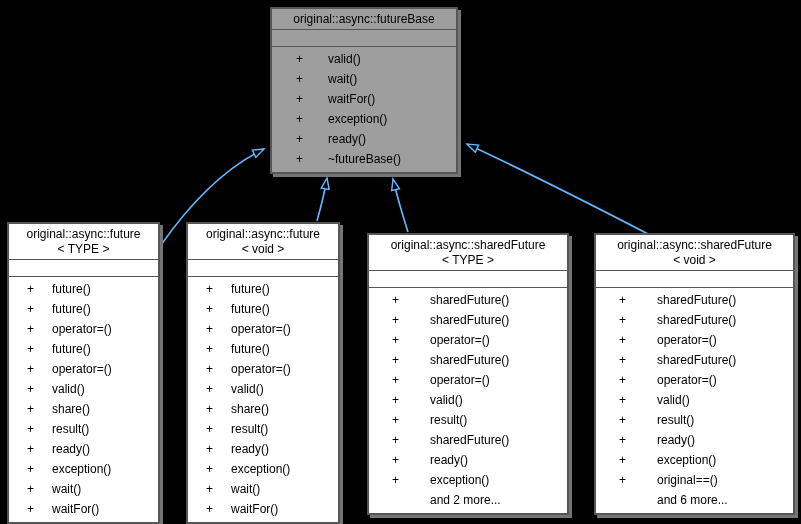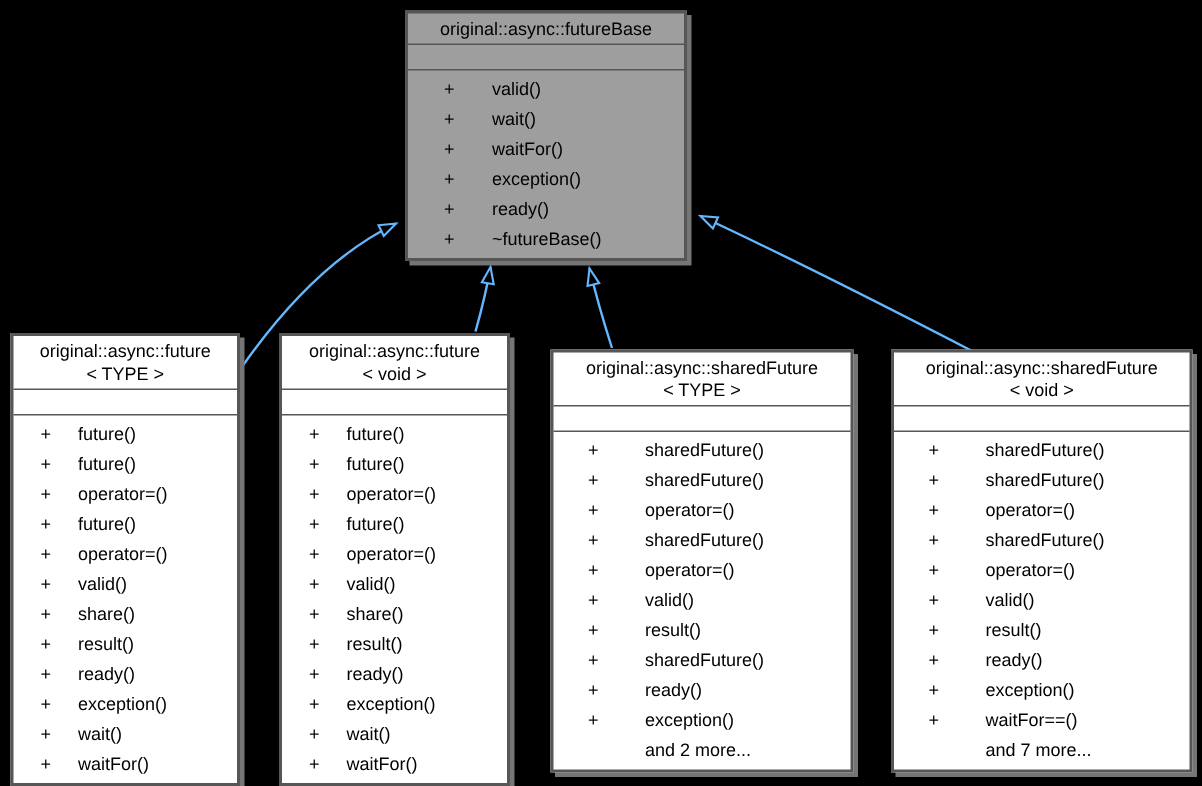--- a/index.html
+++ b/index.html
@@ -329,22 +329,22 @@
         <div class="member-row">
           <span class="access">+</span>
           <span class="mlabel">ready()</span>
         </div>
         <div class="member-row">
           <span class="access">+</span>
           <span class="mlabel">exception()</span>
         </div>
         <div class="member-row">
           <span class="access">+</span>
-          <span class="mlabel">waitFor==()</span>
+          <span class="mlabel">original==()</span>
         </div>
         <div class="member-row">
           <span class="access"></span>
-          <span class="mlabel">and 7 more...</span>
+          <span class="mlabel">and 6 more...</span>
         </div>
       </div>
   </div>
 
 </div>
 
 </body></html>

